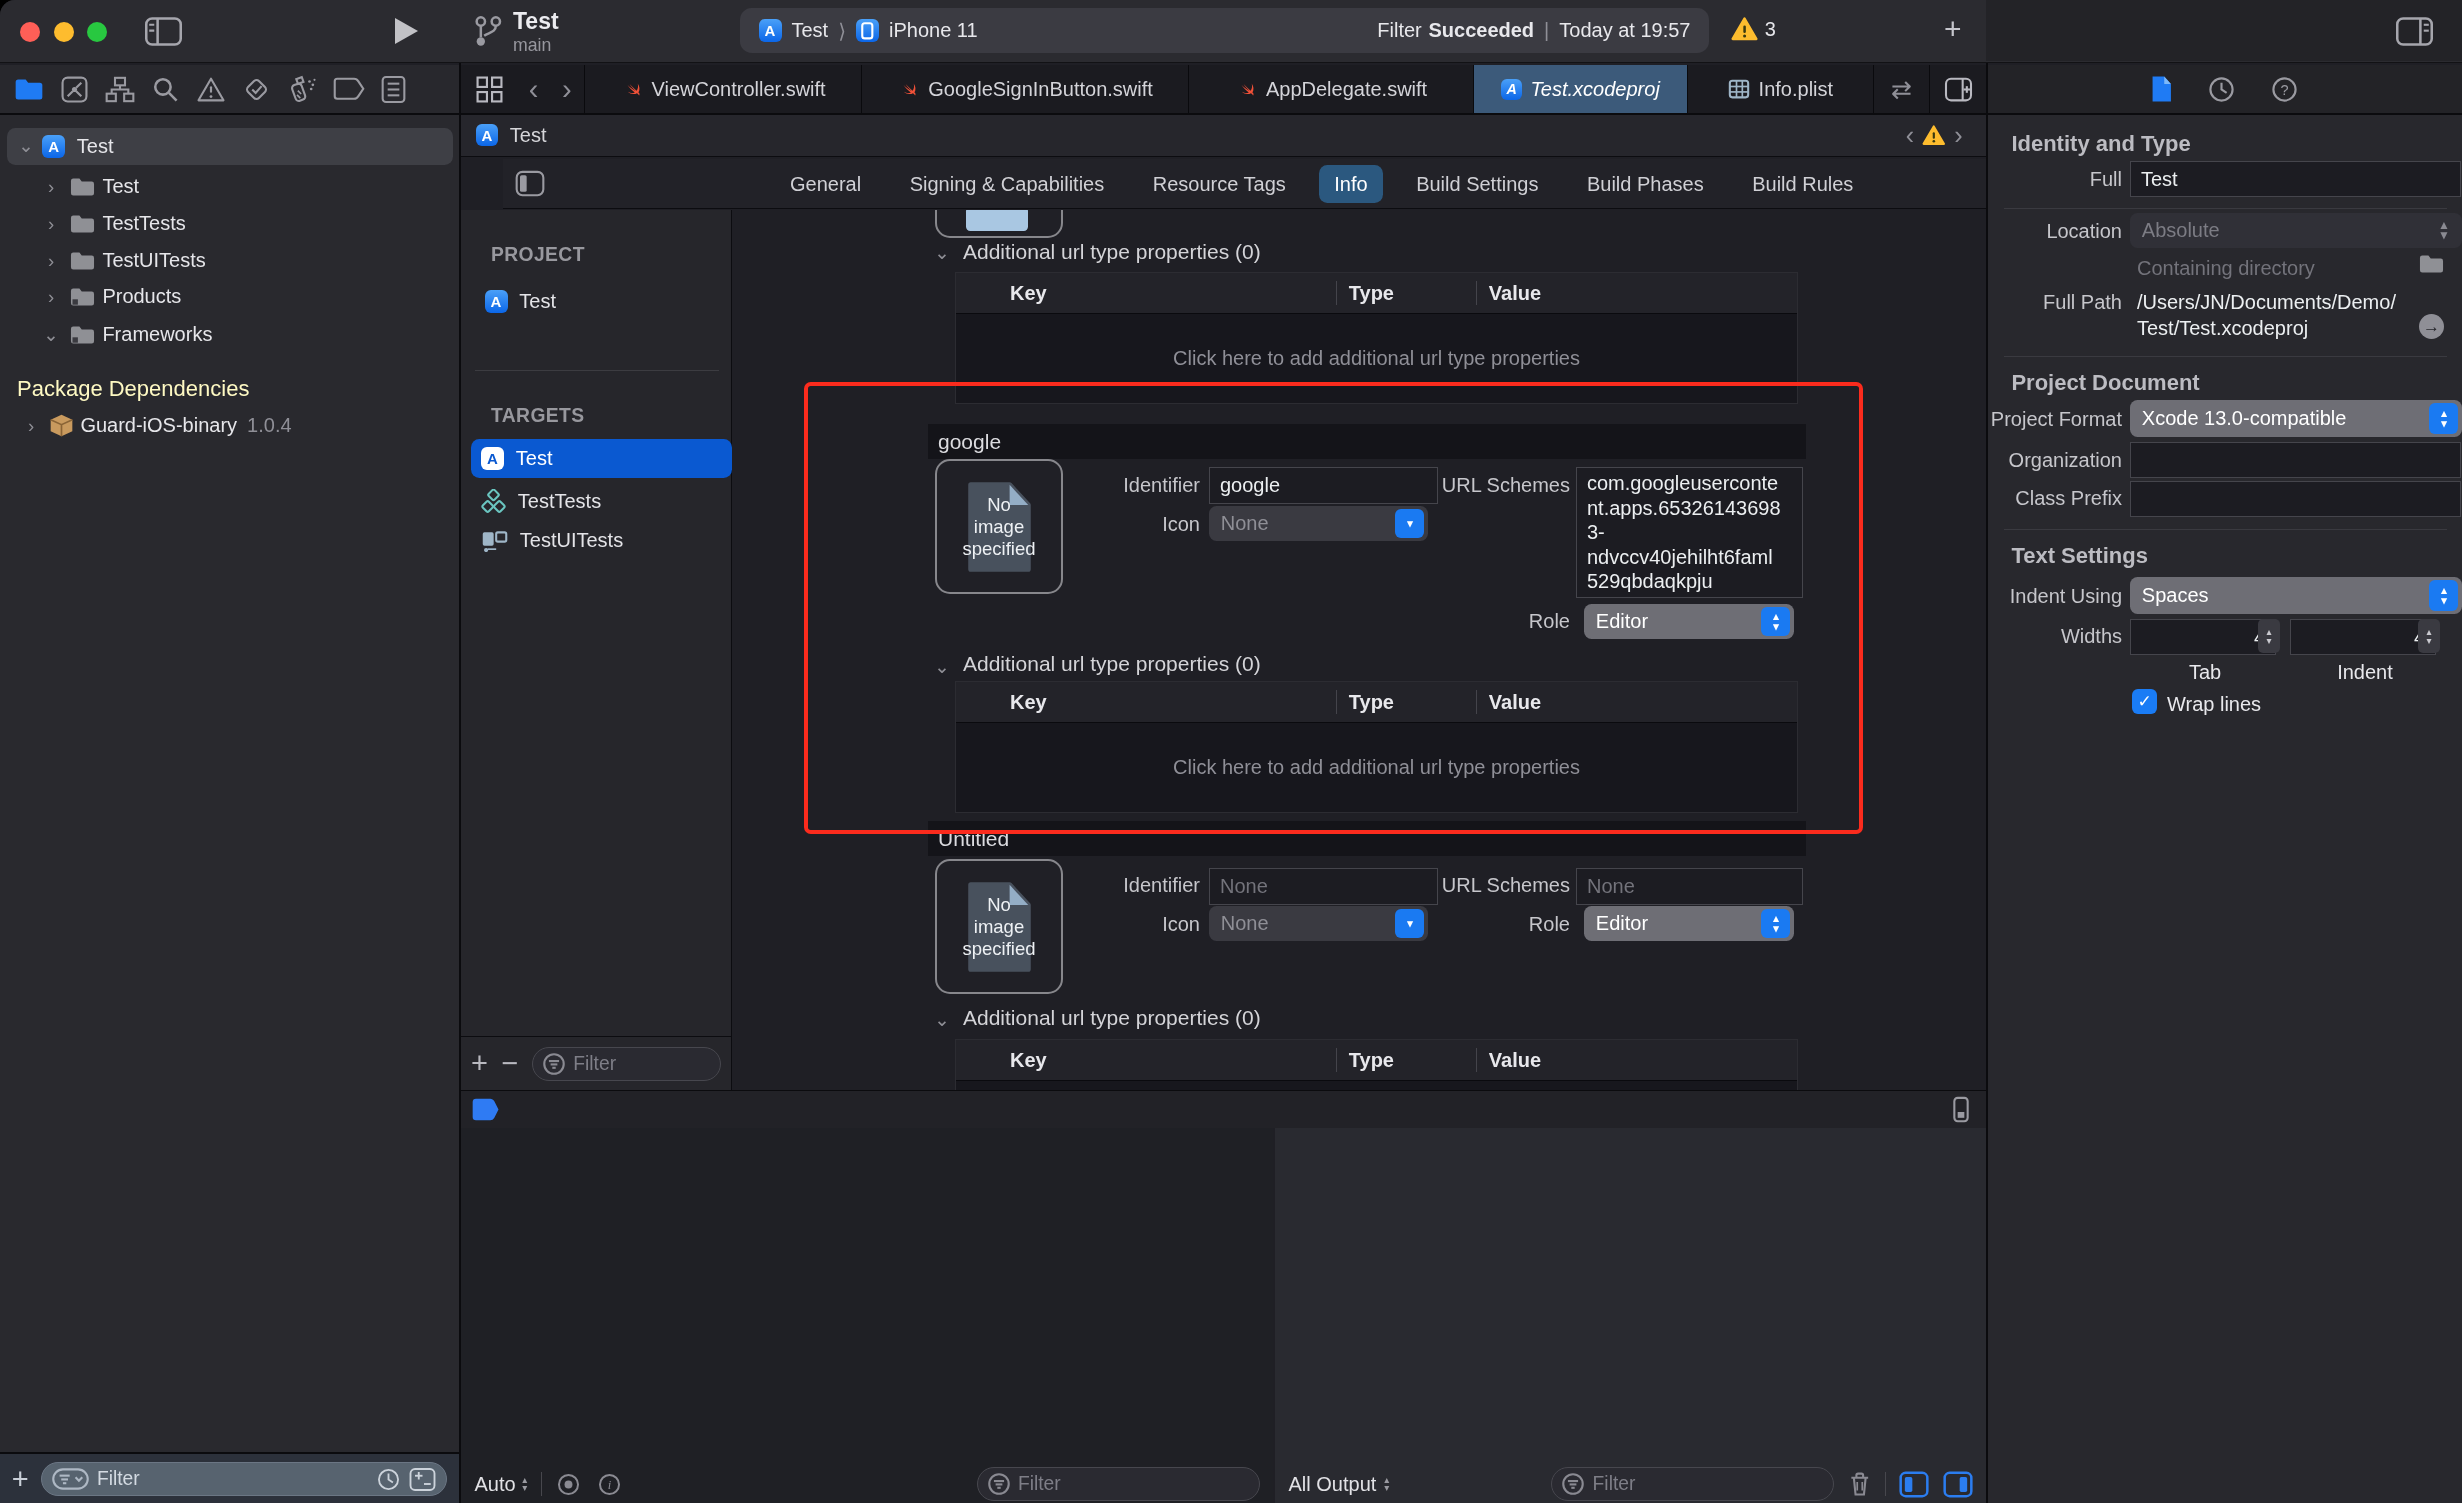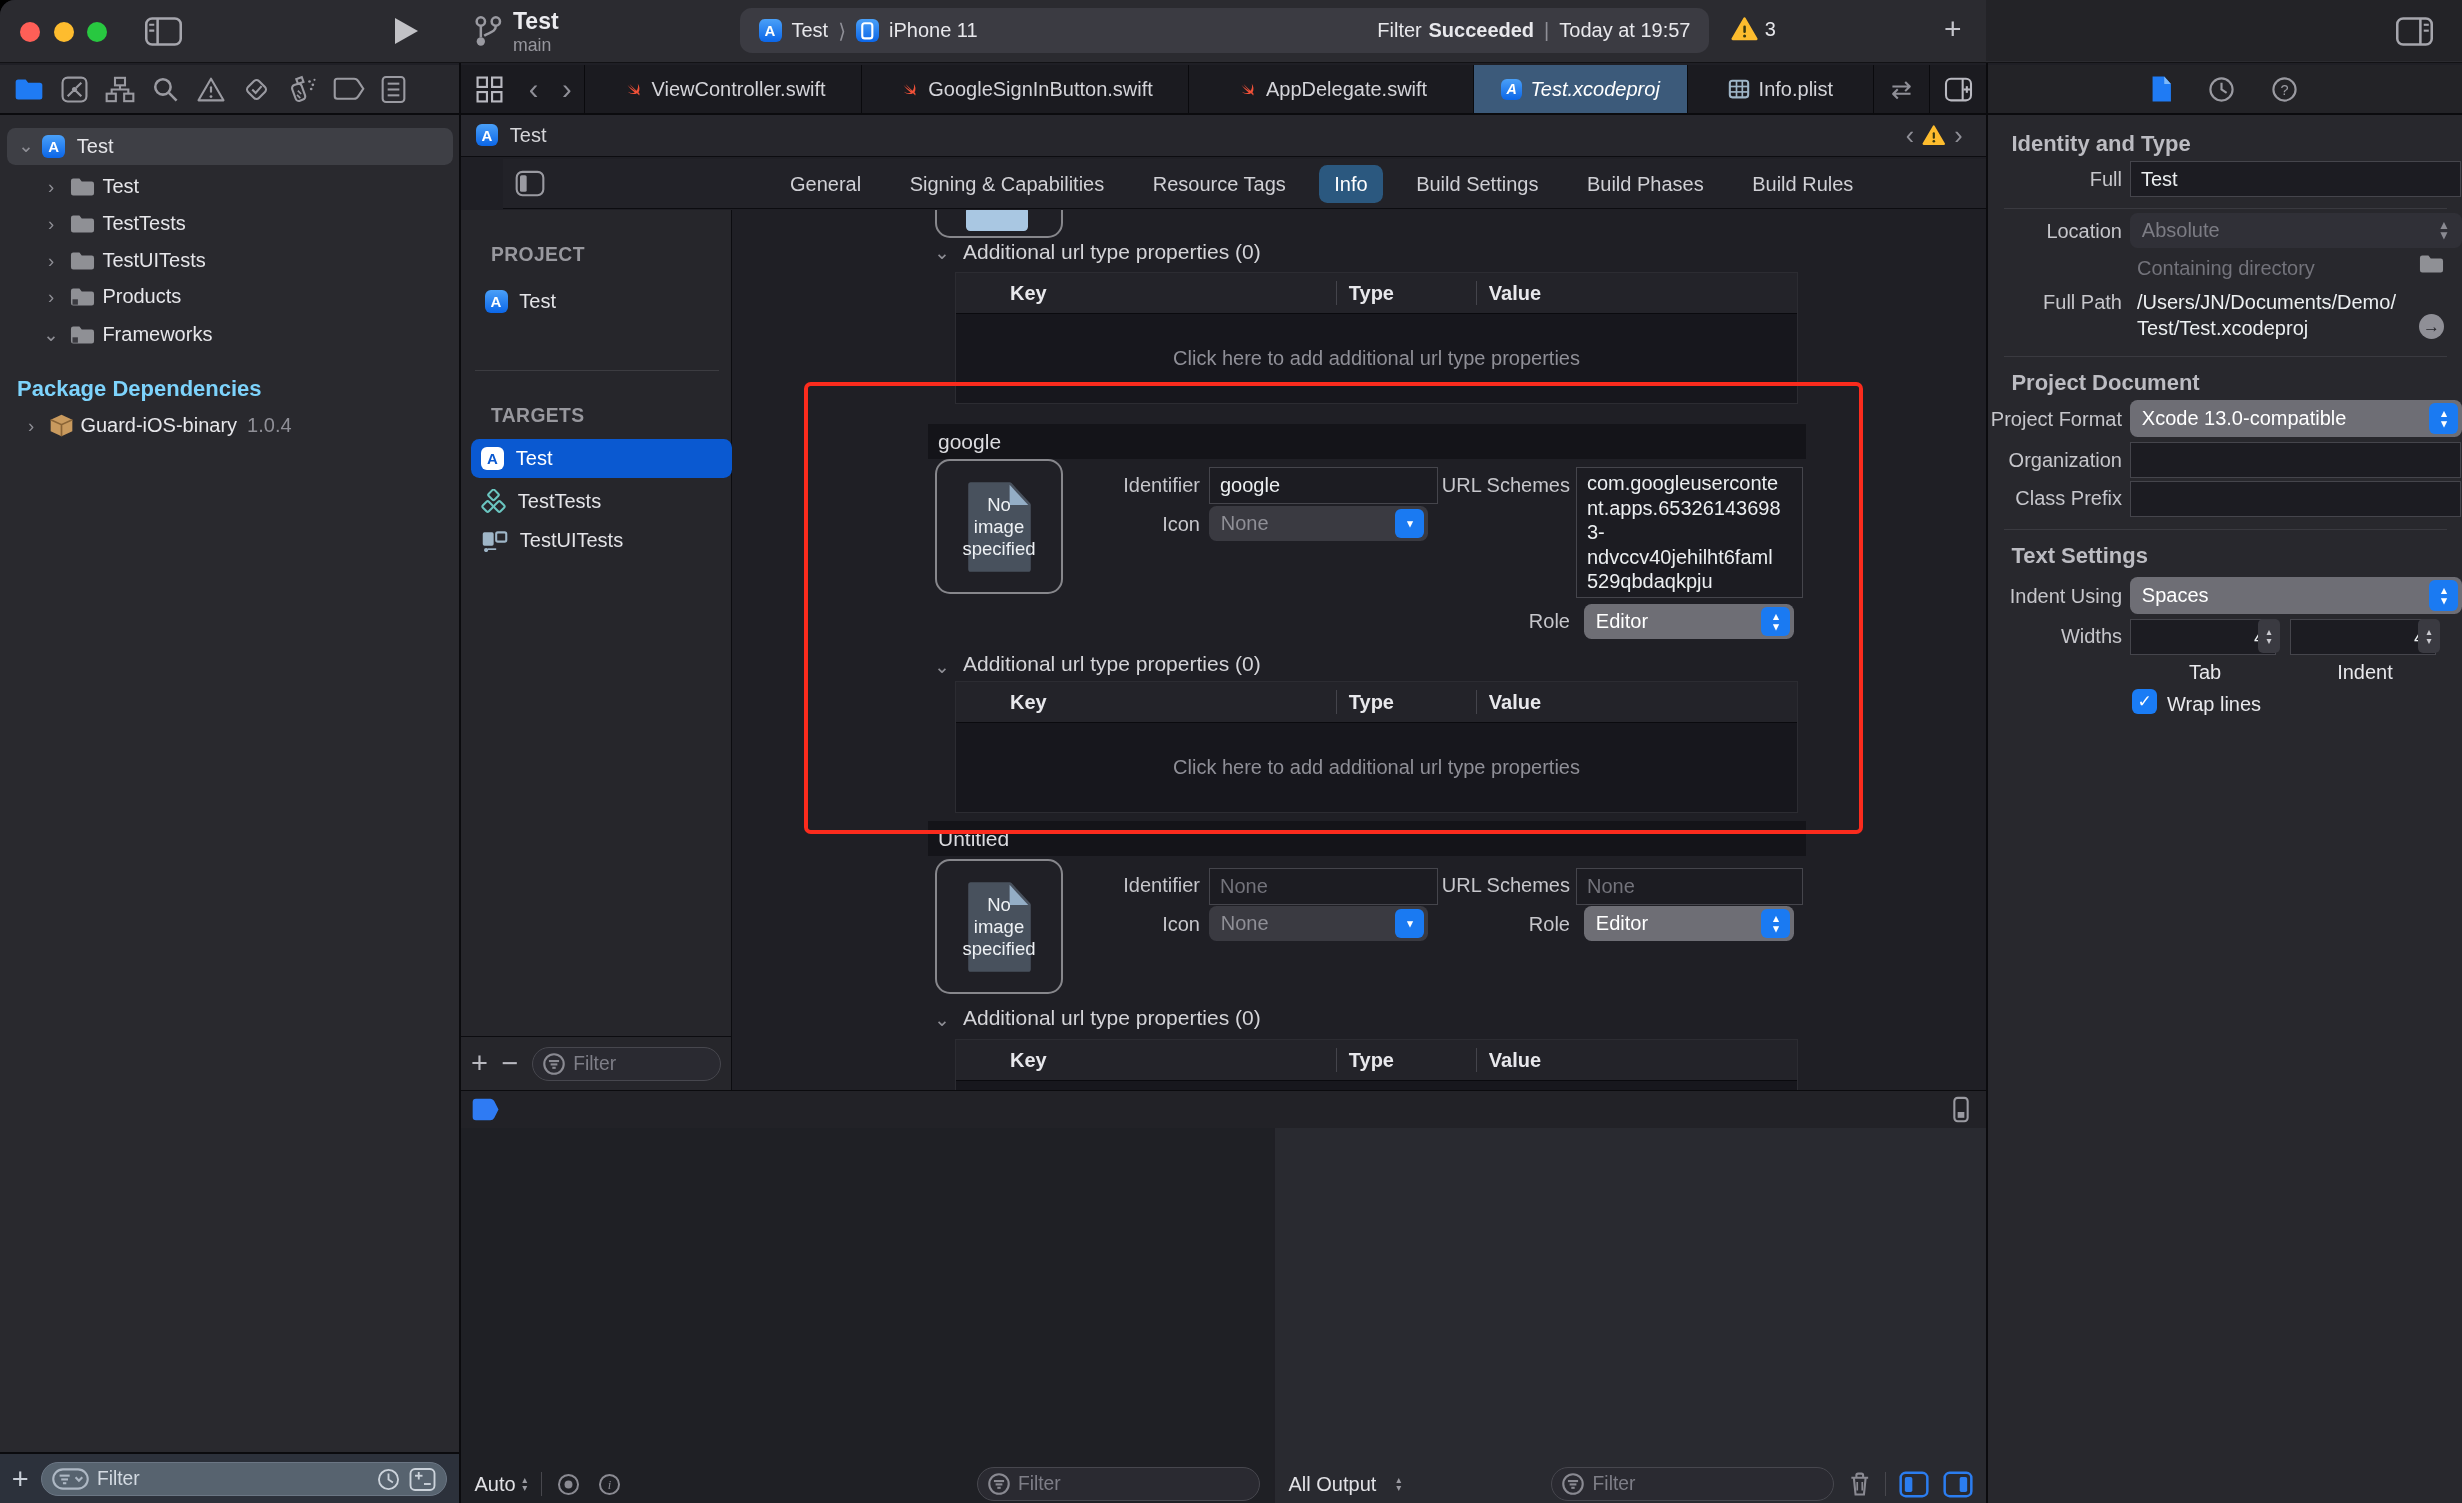--- a/index.html
+++ b/index.html
@@ -352,21 +352,21 @@
       <span>Products</span>
     </div>
     <div class="nrow" style="left:40px;top:202px">
       <span class="chev">⌄</span>
       <svg width="27" height="20" viewBox="0 0 34 26" style="margin:0 6.7px">
           <path d="M2 5a3 3 0 0 1 3-3h8l3 4h13a3 3 0 0 1 3 3v12a3 3 0 0 1-3 3H5a3 3 0 0 1-3-3z" fill="#8f9095"></path>
           <rect x="4" y="16" width="7" height="7" fill="#3a3a40"></rect>
         </svg>
       <span>Frameworks</span>
     </div>
-    <div class="abs" style="left:17px;top:262px;font-weight:bold;font-size:22px;color:#7dd3fc">Package Dependencies</div>
+    <div class="abs" style="left:17px;top:262px;font-weight:normal;font-size:22px;color:#fef9c3">Package Dependencies</div>
     <div class="nrow" style="left:20px;top:293px">
       <span class="chev">›</span>
       <svg width="25" height="25" viewBox="0 0 30 30" style="margin:0 6.7px">
           <path d="M15 2 L28 8v14l-13 6L2 22V8z" fill="#c99a5e"></path>
           <path d="M2 8l13 6 13-6M15 14v14" fill="none" stroke="#8a6436" stroke-width="2"></path>
         </svg>
       <span>Guard-iOS-binary</span>
       <span class="dim" style="margin-left:10px">1.0.4</span>
     </div>
   </div>
@@ -596,21 +596,21 @@
               <line x1="7" y1="9.5" x2="19" y2="9.5" stroke="#8a8a92" stroke-width="2.5"></line>
               <line x1="9" y1="13.5" x2="17" y2="13.5" stroke="#8a8a92" stroke-width="2.5"></line>
               <line x1="11" y1="17.5" x2="15" y2="17.5" stroke="#8a8a92" stroke-width="2.5"></line>
             </svg>
           <span>Filter</span>
         </div>
       </div>
     </div>
     <div id="conpane">
       <div class="dbgbar">
-        <span class="flex" style="gap:20px">
+        <span class="flex" style="gap:8px">
           <span>All Output</span>
           <span class="updown">
               <span>▴</span>
               <span>▾</span>
             </span>
         </span>
         <div class="capsule" style="margin-left:auto;width:283px">
           <svg width="22" height="22" viewBox="0 0 26 26">
               <circle cx="13" cy="13" r="11.5" fill="none" stroke="#8a8a92" stroke-width="2.5"></circle>
               <line x1="7" y1="9.5" x2="19" y2="9.5" stroke="#8a8a92" stroke-width="2.5"></line>

